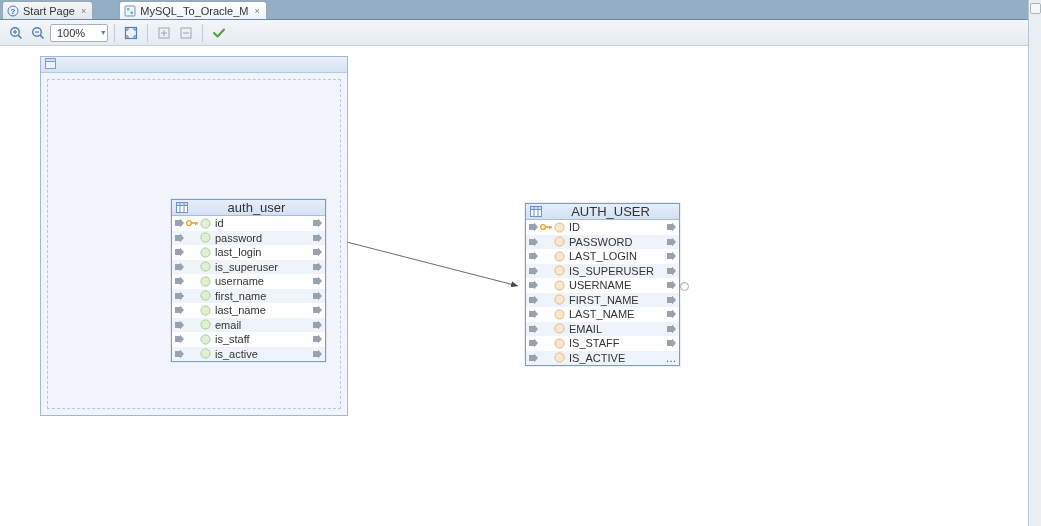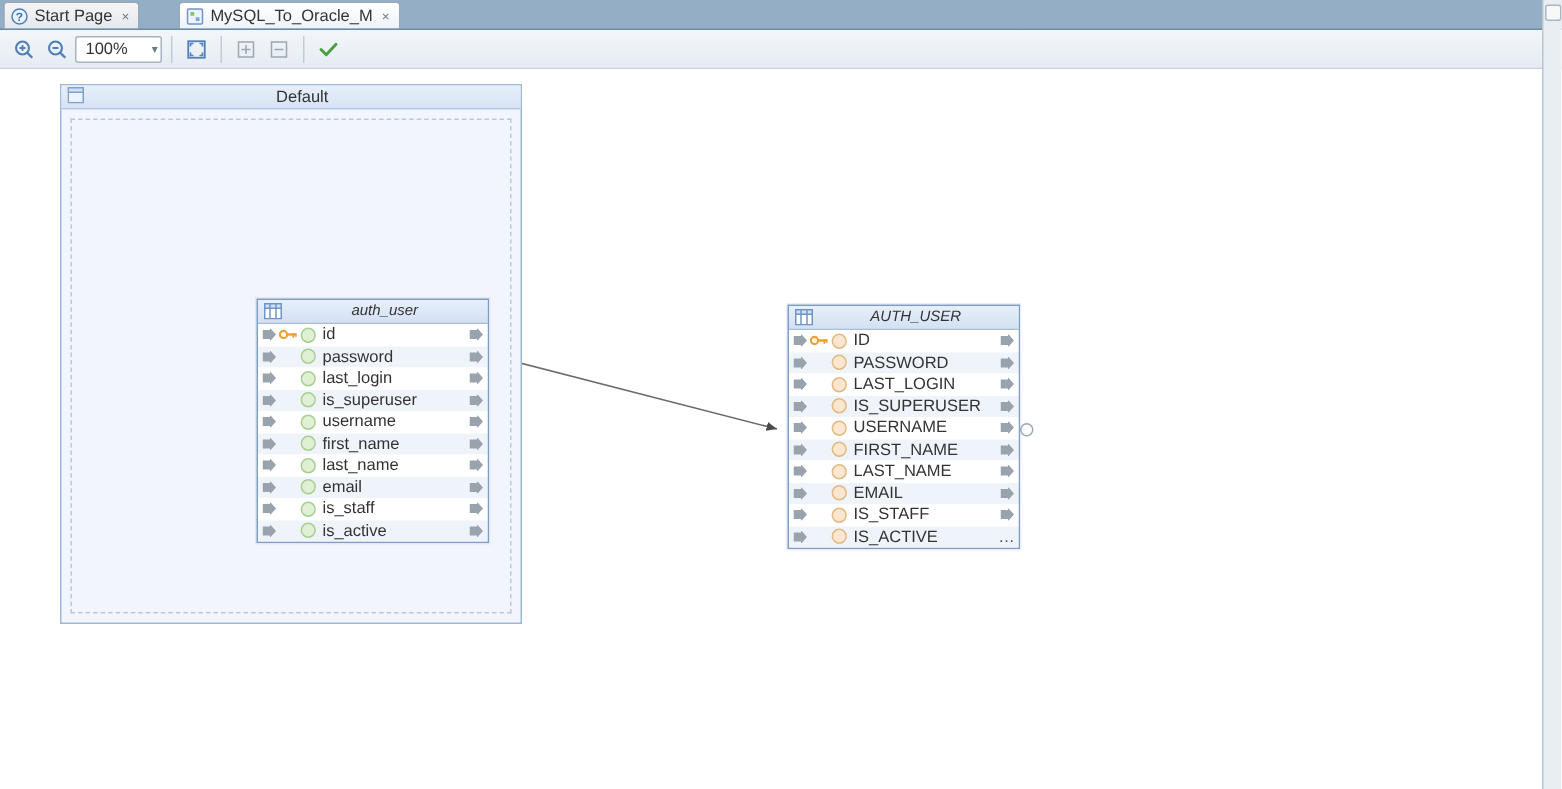--- a/index.html
+++ b/index.html
@@ -118,22 +118,21 @@
     border: 1px solid #7f9cc4;
     background: #ffffff;
     box-shadow: 0 0 0 1px rgba(127,156,196,0.15);
   }
   .node .node-header {
     height: 16px;
     background: linear-gradient(#e7effa, #d4e1f3);
     border-bottom: 1px solid #a7bdd9;
     display: flex; align-items: center;
     padding-left: 4px;
-    font-size: 10px;
-    font-style: italic;
+    font-size: 13px;
   }
   .node .node-header .nt { flex: 1; text-align: center; }
   .node .rows .row {
     height: 14.5px;
     display: flex; align-items: center;
     font-size: 11px;
     padding: 0 2px;
   }
   .node .rows .row:nth-child(odd)  { background: #ffffff; }
   .node .rows .row:nth-child(even) { background: #eff4fb; }
@@ -259,21 +258,20 @@
   <div class="conn-dot" style="left:680px; top:236px;"></div>
 
   <div class="schema-group">
     <div class="grp-header">
       <span>
         <svg width="11" height="11" viewBox="0 0 11 11">
             <rect x="0.5" y="0.5" width="10" height="10" fill="#eaf3ff" stroke="#7fa2cc"></rect>
             <rect x="0.5" y="0.5" width="10" height="3" fill="#cfe0f4" stroke="#7fa2cc"></rect>
           </svg>
       </span>
-      <span class="title">Default</span>
     </div>
     <div class="grp-body"></div>
 
     <div class="node" id="src-node" style="left:130px; top:142px;">
       <div class="node-header">
         <span class="ico-table">
           <svg width="12" height="11" viewBox="0 0 12 11">
               <rect x="0.5" y="0.5" width="11" height="10" fill="#ffffff" stroke="#6f95c4"></rect>
               <rect x="0.5" y="0.5" width="11" height="3" fill="#cfe0f4" stroke="#6f95c4"></rect>
               <line x1="4" y1="0.5" x2="4" y2="10.5" stroke="#6f95c4"></line>

